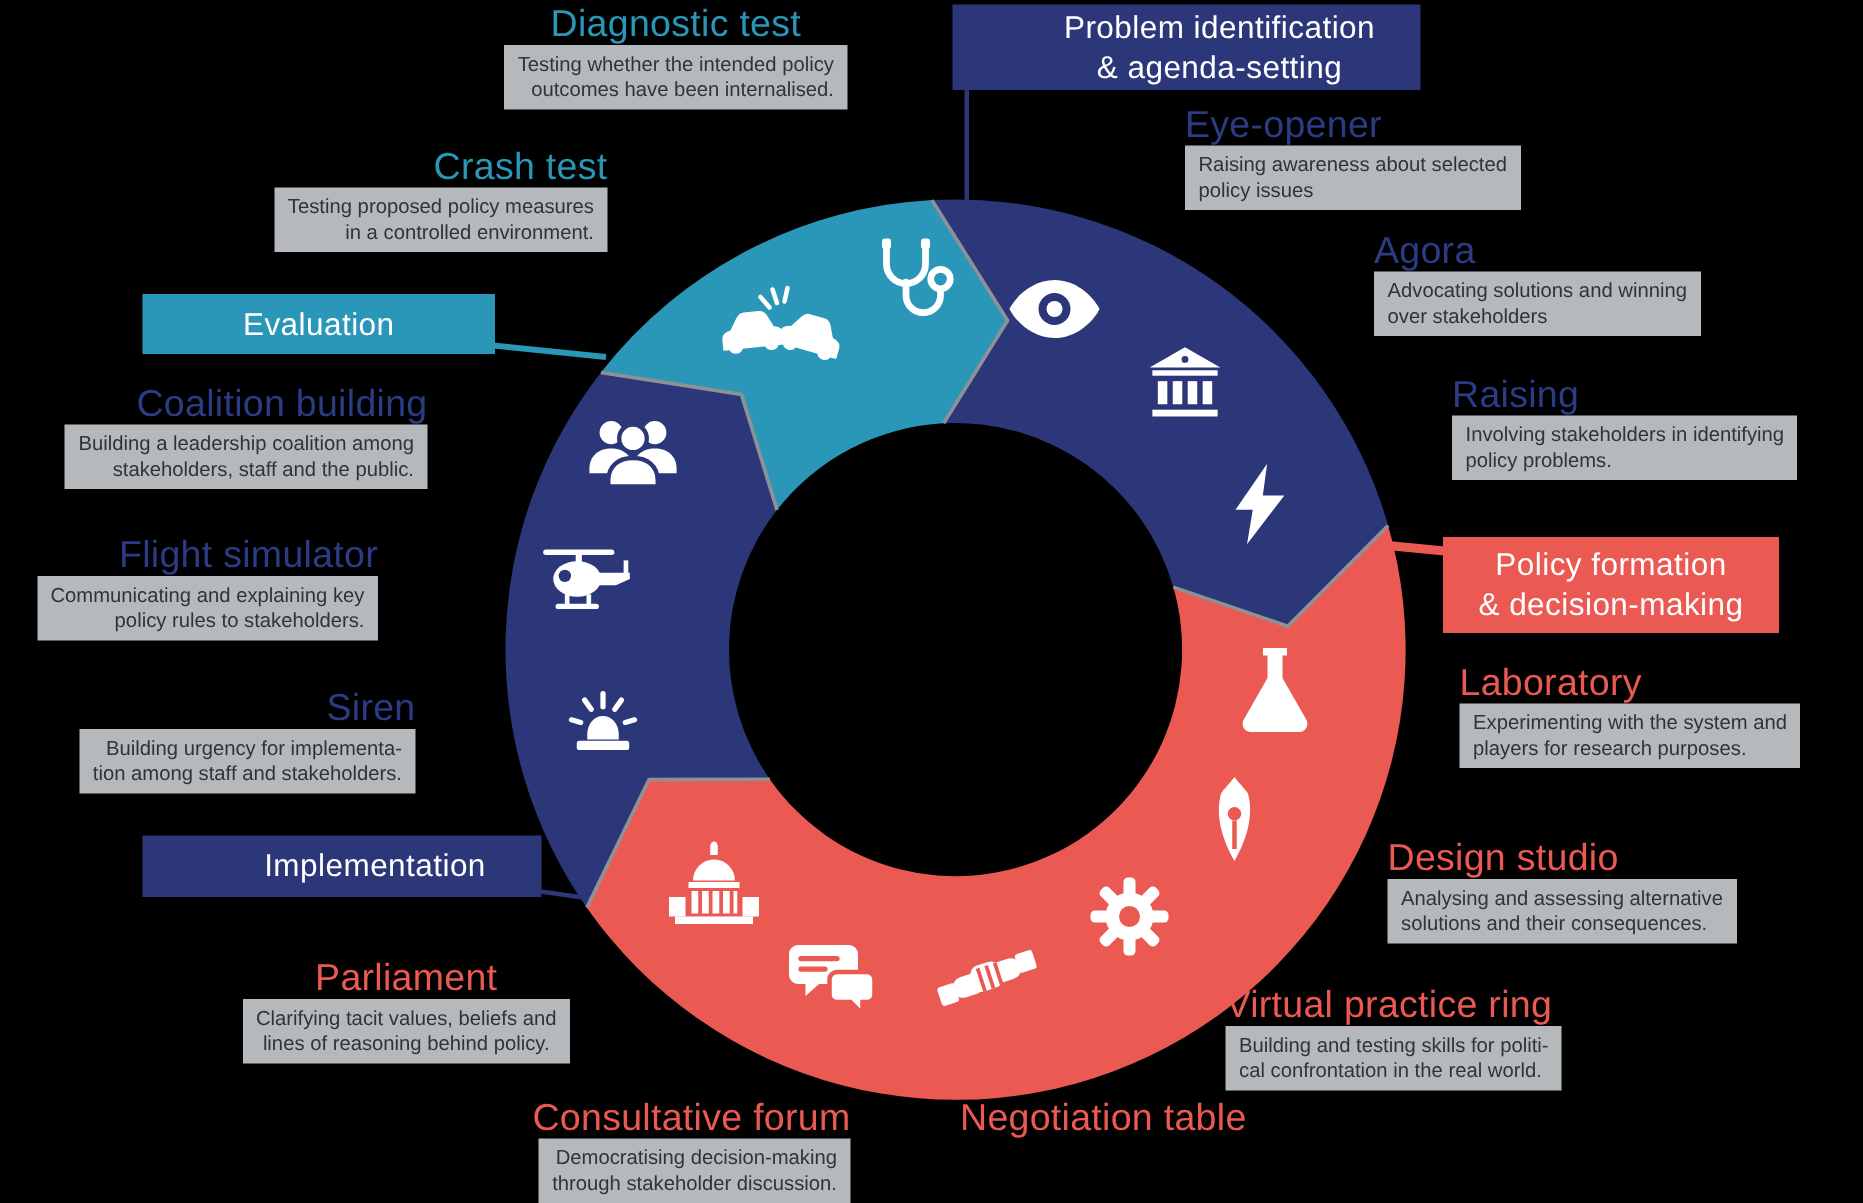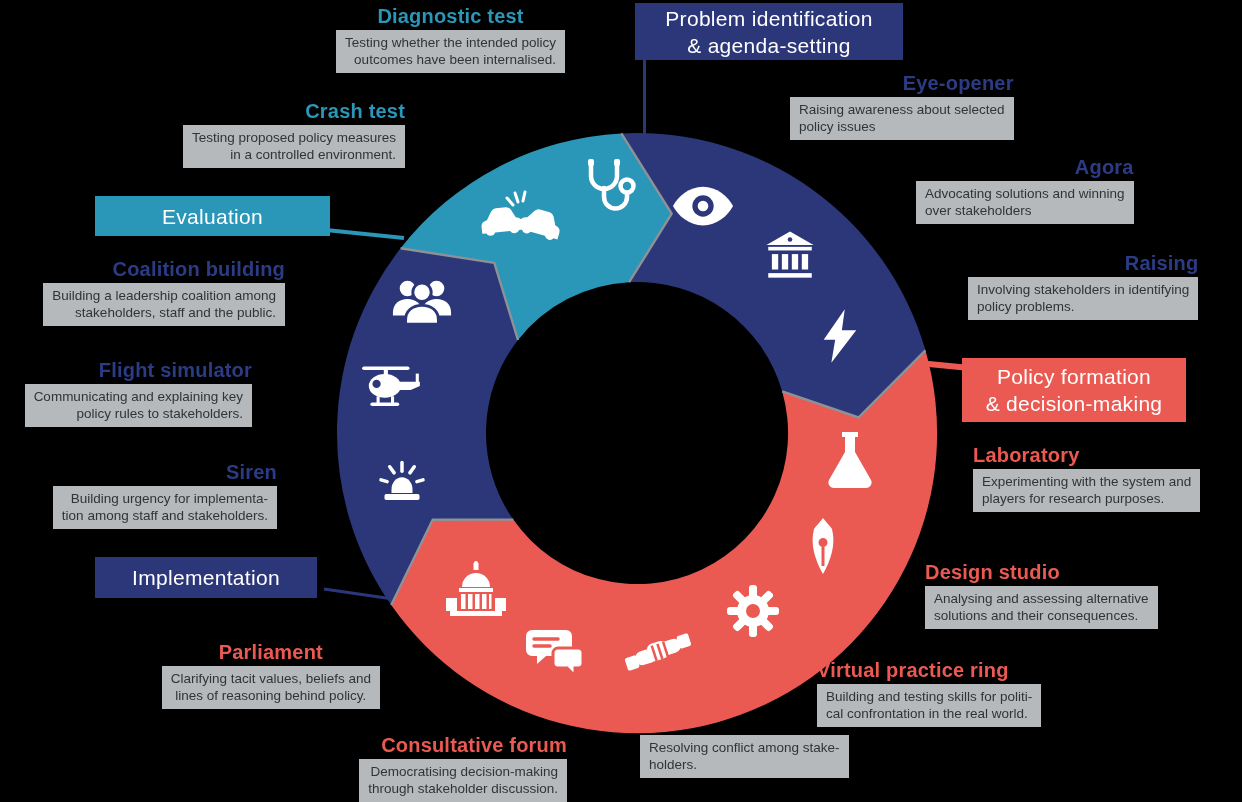--- a/index.html
+++ b/index.html
@@ -14,34 +14,34 @@
   .fill-teal{fill:var(--c-teal);}
   .gap{fill:none;stroke:var(--c-boundary_gap);stroke-width:2.4;stroke-linejoin:round;}
   .stroke-blue{stroke:var(--c-blue);}
   .stroke-red{stroke:var(--c-red);}
   .stroke-teal{stroke:var(--c-teal);}
 
   
   .phase-box{position:absolute;display:flex;align-items:center;justify-content:center;
              color:#fff;text-align:center;font-size:21px;line-height:27px;white-space:pre-line;
              letter-spacing:.3px;}
-  .bg-blue{background:var(--c-blue);}
+  .bg-blue{background:var(--c-blue);padding-left:44px;}
   .bg-red{background:var(--c-red);}
   .bg-teal{background:var(--c-teal);}
   .pb-problem{left:635px;top:3px;width:268px;height:57px;}
   .pb-policy{left:962px;top:358px;width:224px;height:64px;}
   .pb-implementation{left:95px;top:557px;width:222px;height:41px;}
   .pb-evaluation{left:95px;top:196px;width:235px;height:40px;}
 
   
   .item{position:absolute;}
-  .item h3{margin:0 0 4px 0;font-size:20px;font-weight:bold;line-height:20px;letter-spacing:.2px;}
+  .item h3{margin:0 0 4px 0;font-size:25px;font-weight:normal;line-height:20px;letter-spacing:.2px;}
   .item .desc{display:inline-block;background:var(--c-label_box);color:var(--c-desc_text);
               font-size:13.5px;line-height:17px;padding:4px 9px 5px 9px;white-space:pre-line;}
-  .item.blue h3{color:var(--c-blue_heading);text-align:right;}
+  .item.blue h3{color:var(--c-blue_heading);}
   .item.red h3{color:var(--c-red);}
   .item.teal h3{color:var(--c-teal);}
   .align-right{text-align:right;}
   .align-left{text-align:left;}
   .h-center h3{text-align:center;}
 
   .it-diagnostic{right:677px;top:6px;}
   .it-crash{right:837px;top:101px;}
   .it-eye{left:790px;top:73px;}
   .it-agora{left:900px;top:157px;padding-left:16px;}
@@ -293,22 +293,21 @@
     <h3>Design studio</h3>
     <div class="desc">Analysing and assessing alternative
 solutions and their consequences.</div>
   </div>
   <div class="item red align-left it-virtual">
     <h3>Virtual practice ring</h3>
     <div class="desc">Building and testing skills for politi-
 cal confrontation in the real world.</div>
   </div>
   <div class="item red align-left it-negotiation">
-    <div class="desc">Resolving conflict among stake-
-holders.</div>
+    <h3>Negotiation table</h3>
   </div>
   <div class="item red align-right it-consultative">
     <h3>Consultative forum</h3>
     <div class="desc">Democratising decision-making
 through stakeholder discussion.</div>
   </div>
   <div class="item red align-right it-parliament">
     <h3>Parliament</h3>
     <div class="desc">Clarifying tacit values, beliefs and
 lines of reasoning behind policy.</div>

